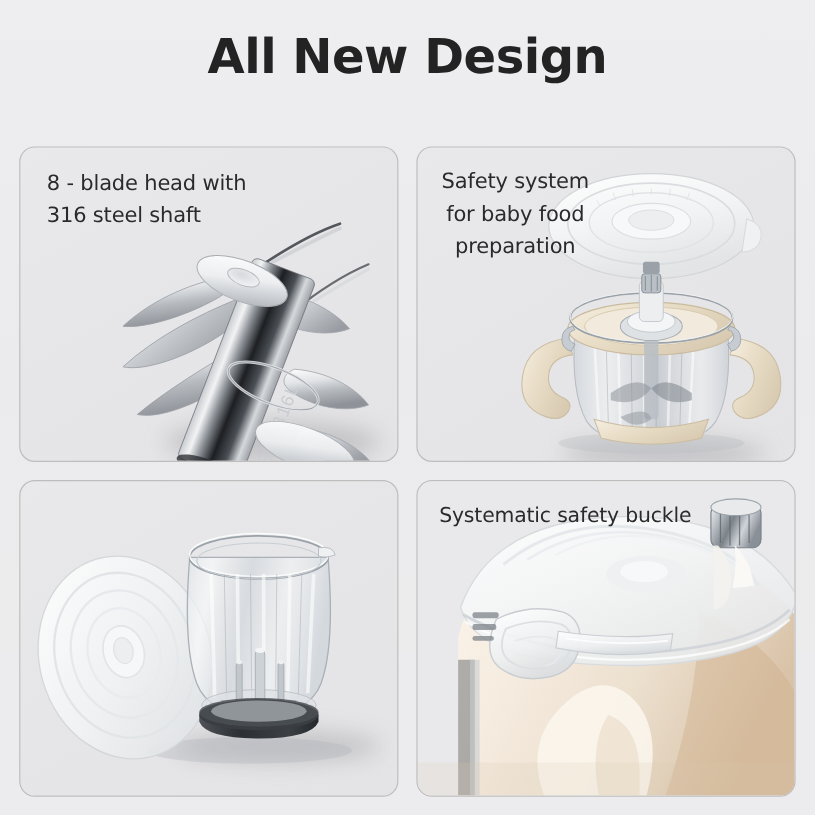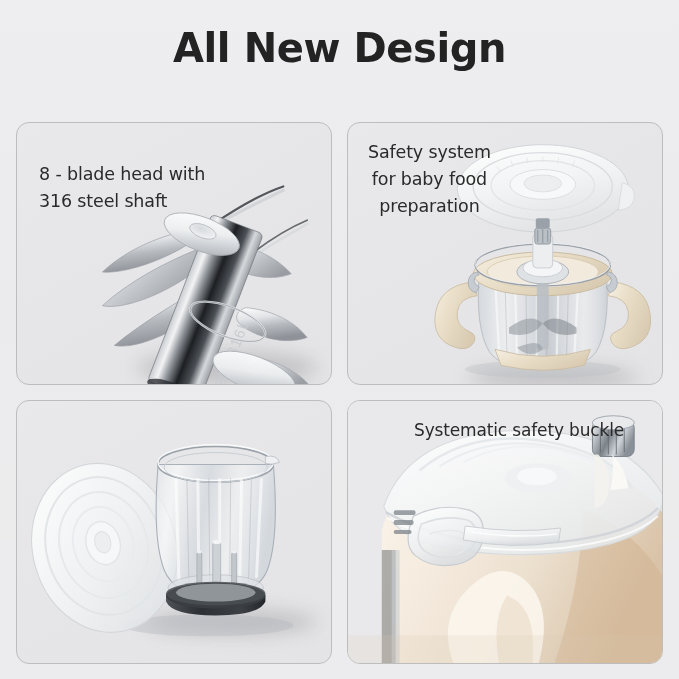--- a/index.html
+++ b/index.html
@@ -64,24 +64,24 @@
     position: absolute;
     z-index: 6;
     color: #2a2a2a;
     font-size: 17.5px;
     line-height: 27px;
     font-family: "DejaVu Sans", sans-serif;
     letter-spacing: -0.15px;
     white-space: pre-line;
     pointer-events: none;
   }
-  .card-1 .card-label { top: 17px; left: 22px; margin-top: 21px; }
+  .card-1 .card-label { top: 17px; left: 22px; }
   .card-2 .card-label { top: 16px; left: 20px; text-align: center; }
   .card-3 .card-label { top: 16px; left: 16px; font-size: 17px; }
-  .card-4 .card-label { top: 16px; left: 18px; font-size: 17px; margin-left: 48px; }
+  .card-4 .card-label { top: 16px; left: 18px; font-size: 17px; }
 
   .art {
     position: absolute;
     inset: 0;
     z-index: 2;
   }
   .art svg { display: block; width: 100%; height: 100%; }
 
   .shadow-blob {
     position: absolute;

